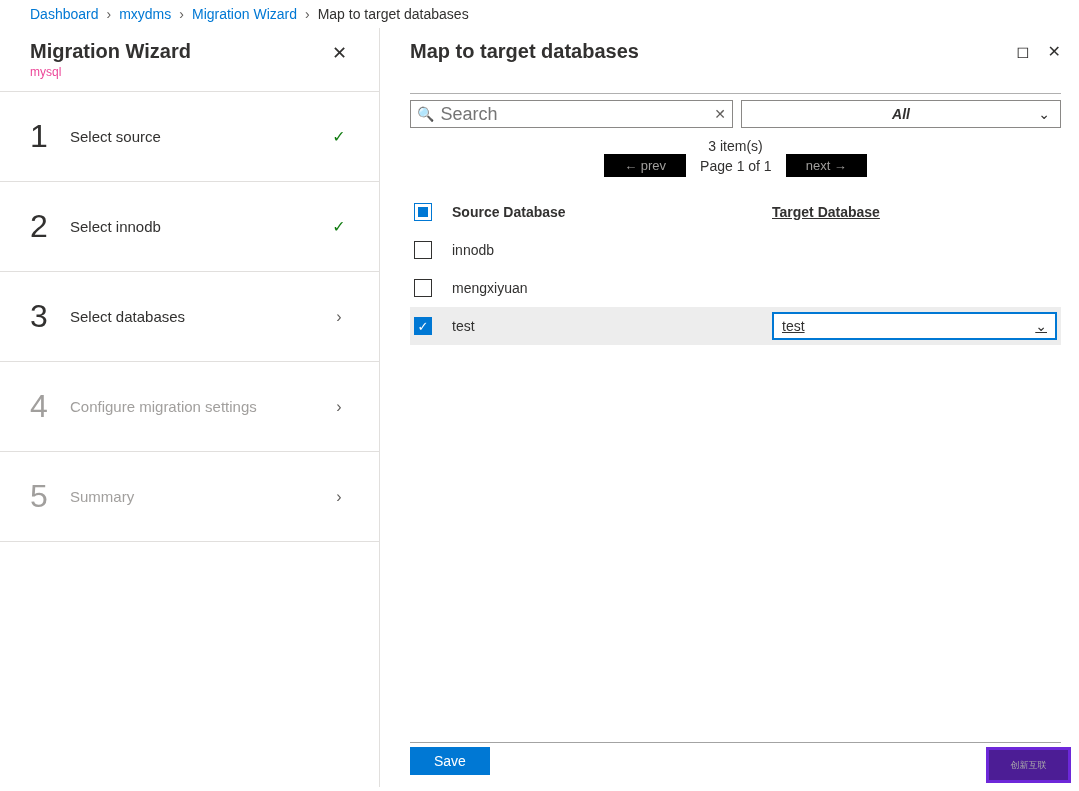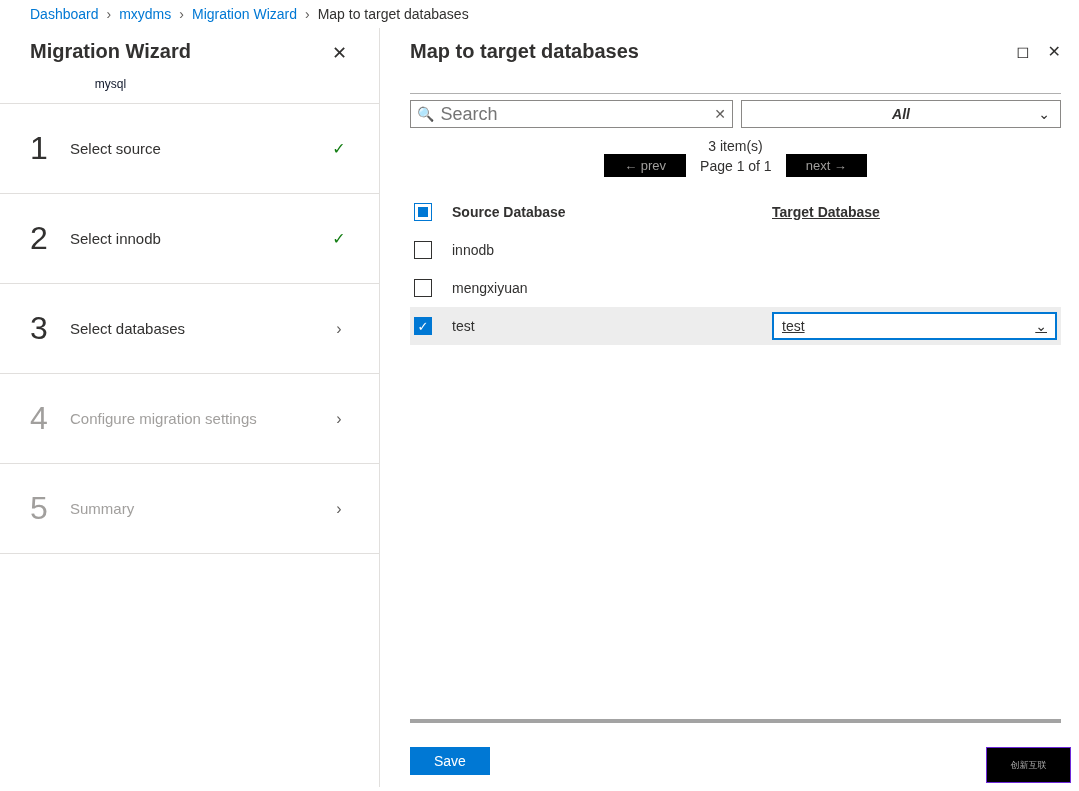--- a/index.html
+++ b/index.html
@@ -35,21 +35,21 @@
       flex-direction: column;
     }
     .sidebar-header {
       padding: 12px 30px 12px 30px;
       border-bottom: 1px solid #e1dfdd;
       display: flex;
       align-items: flex-start;
       justify-content: space-between;
     }
     .sidebar-title { font-size: 20px; font-weight: 600; }
-    .sidebar-sub { font-size: 12px; color: #0f172a; margin-top: 14px; text-align: center; }
+    .sidebar-sub { font-size: 12px; color: #ec4899; margin-top: 2px; }
     .close-x { font-size: 18px; color: #323130; cursor: pointer; padding: 2px; }
     .steps { }
     .step {
       display: flex;
       align-items: center;
       padding: 26px 30px;
       border-bottom: 1px solid #e1dfdd;
       cursor: pointer;
     }
     .step-num {
@@ -119,24 +119,24 @@
     .dd {
       width: 285px;
       border: 2px solid #0078d4;
       height: 28px;
       display: flex; align-items: center; justify-content: space-between;
       padding: 0 8px;
       cursor: pointer;
       background: #fff;
     }
     
-    .footer { position: absolute; bottom: 12px; left: 30px; right: 18px; border-top: 4px solid #a3a3a3; padding-top: 24px; }
+    .footer { position: absolute; bottom: 12px; left: 30px; right: 18px; border-top: 1px solid #a3a3a3; padding-top: 4px; }
     .save-btn { background: #0078d4; color: #fff; border: none; padding: 6px 24px; font-size: 14px; cursor: pointer; }
     
-    .wm { position: absolute; bottom: 8px; right: 8px; width: 85px; height: 36px; border: 1px solid #6d28d9; display:flex; align-items:center; justify-content:center; font-size:9px; color:#aaa; background:#000000;}
+    .wm { position: absolute; bottom: 8px; right: 8px; width: 85px; height: 36px; border: 3px solid #6d28d9; display:flex; align-items:center; justify-content:center; font-size:9px; color:#aaa; background:#4c1d95;}
   </style>
 </head>
 <body>
 
 <div class="breadcrumb">
   <a>Dashboard</a>
   <span class="sep">›</span>
   <a>mxydms</a>
   <span class="sep">›</span>
   <a>Migration Wizard</a>

